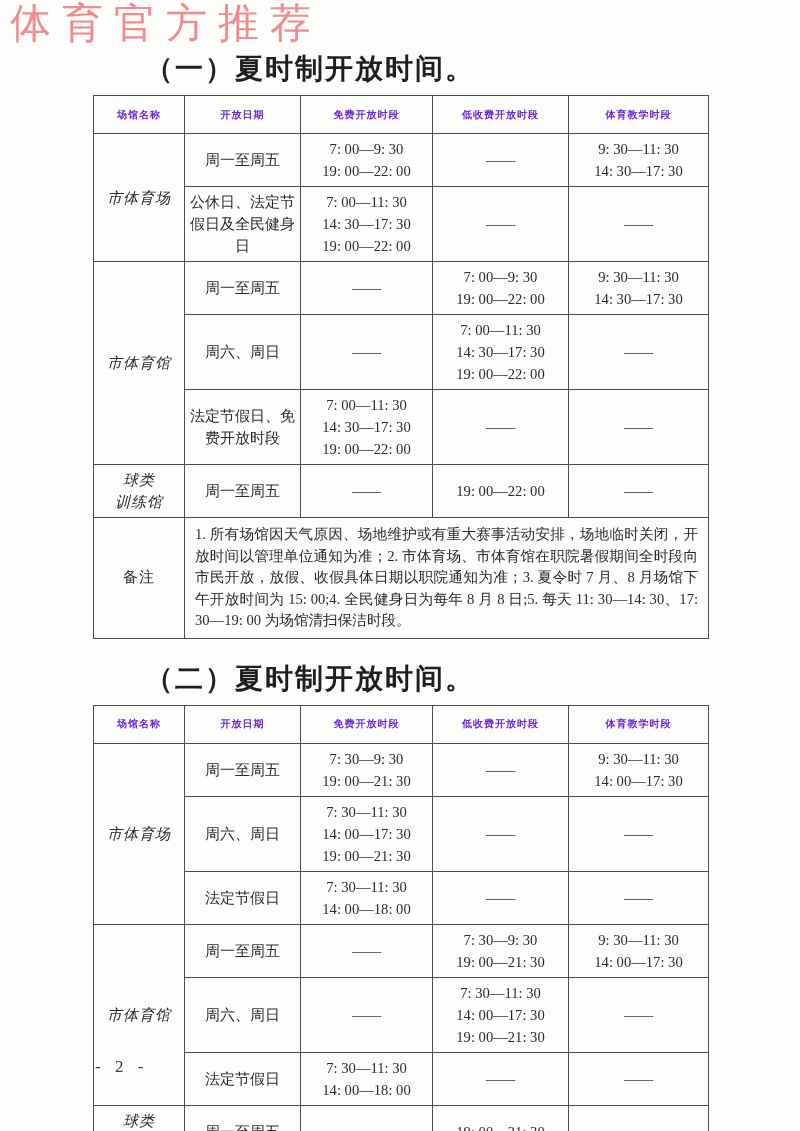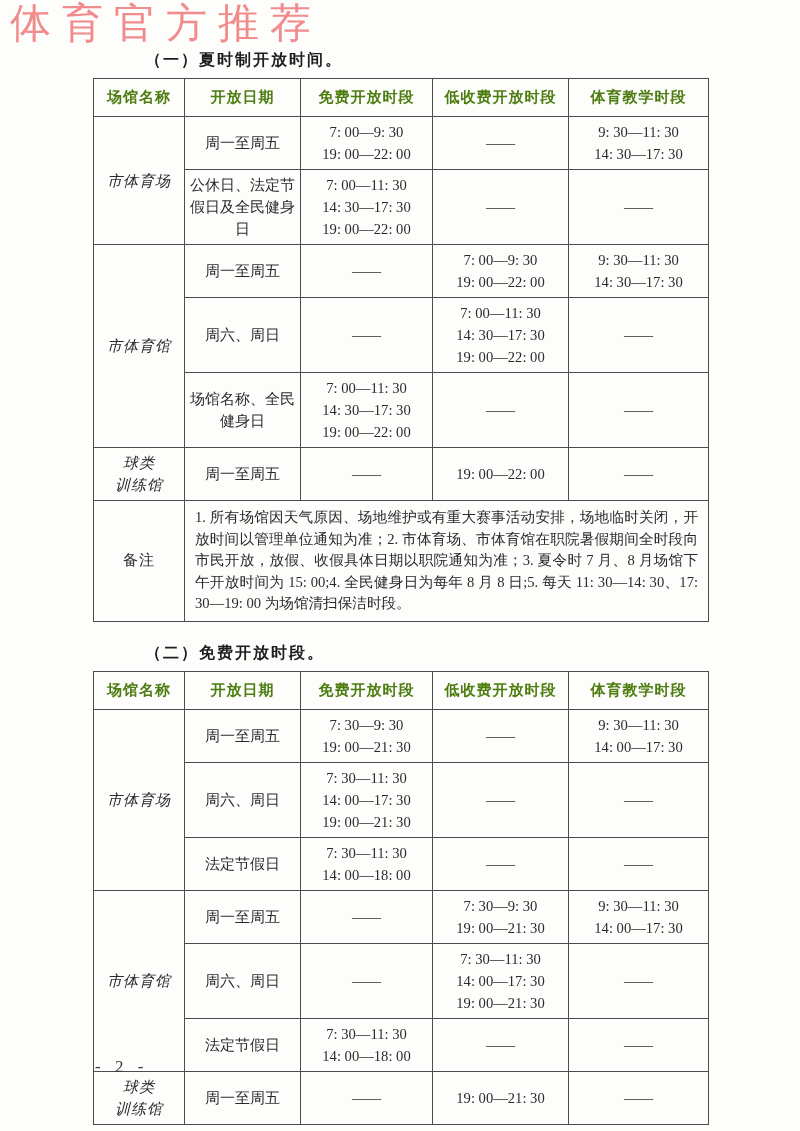--- a/index.html
+++ b/index.html
@@ -13,21 +13,21 @@
   }
   .page{position:relative;width:800px;height:1131px;}
   .watermark{
     position:absolute;left:10px;top:-4px;
     font-size:41px;letter-spacing:11px;
     font-weight:500;
     white-space:nowrap;
   }
   .content{padding-top:50px;}
   .section-heading{
-    font-size:16px;font-weight:bold;
+    font-size:28px;font-weight:bold;
     letter-spacing:2px;
     margin:0 0 7px 145px;
     color:#1e1e1e;
   }
   .section-heading.second{margin-top:21px;}
   table.schedule{
     border-collapse:collapse;
     table-layout:fixed;
     width:615px;
     margin-left:93px;
@@ -35,24 +35,24 @@
   }
   table.schedule th, table.schedule td{
     border:1.5px solid #4c4c4c;
     text-align:center;
     vertical-align:middle;
     padding:4px 4px;
     color:#2a2a2a;
   }
   table.schedule th{
     font-weight:bold;
-    font-size:15px;
+    font-size:10px;
     height:29px;
     letter-spacing:1px;
-    color:#4d7c0f;
+    color:#6d28d9;
   }
   .venue-name{
     white-space:pre-line;
     letter-spacing:1px;
     line-height:22px;
     font-style:italic;
   }
   .date-cell{
     line-height:22px;
     padding:4px 6px;
@@ -160,21 +160,21 @@
             <td>
               <div class="tline">7: 00—11: 30</div>
               <div class="tline">14: 30—17: 30</div>
               <div class="tline">19: 00—22: 00</div>
             </td>
             <td>
               <div class="tline dash-line">——</div>
             </td>
           </tr>
           <tr>
-            <td class="date-cell">场馆名称、全民健身日</td>
+            <td class="date-cell">法定节假日、免费开放时段</td>
             <td>
               <div class="tline">7: 00—11: 30</div>
               <div class="tline">14: 30—17: 30</div>
               <div class="tline">19: 00—22: 00</div>
             </td>
             <td>
               <div class="tline dash-line">——</div>
             </td>
             <td>
               <div class="tline dash-line">——</div>
@@ -195,21 +195,21 @@
             </td>
           </tr>
           <tr>
             <td class="remark-label">备注</td>
             <td class="remark-text-cell" colspan="4">
               <div class="remark-text">1. 所有场馆因天气原因、场地维护或有重大赛事活动安排，场地临时关闭，开放时间以管理单位通知为准；2. 市体育场、市体育馆在职院暑假期间全时段向市民开放，放假、收假具体日期以职院通知为准；3. 夏令时 7 月、8 月场馆下午开放时间为 15: 00;4. 全民健身日为每年 8 月 8 日;5. 每天 11: 30—14: 30、17: 30—19: 00 为场馆清扫保洁时段。</div>
             </td>
           </tr>
         </tbody>
       </table>
-      <div class="section-heading second">（二）免费开放时段。</div>
+      <div class="section-heading second">（二）夏时制开放时间。</div>
       <table class="schedule">
         <colgroup>
           <col style="width: 91px;">
           <col style="width: 116px;">
           <col style="width: 132px;">
           <col style="width: 136px;">
           <col style="width: 140px;">
         </colgroup>
         <thead>
           <tr>

